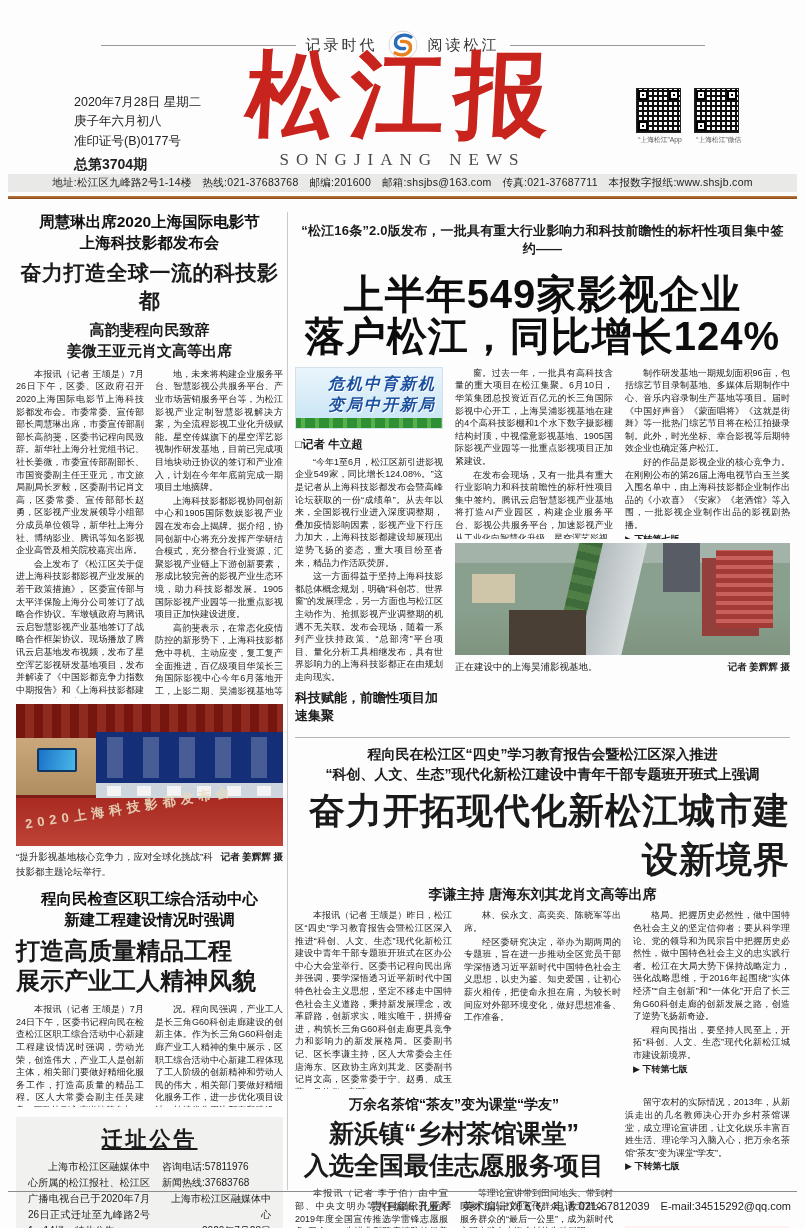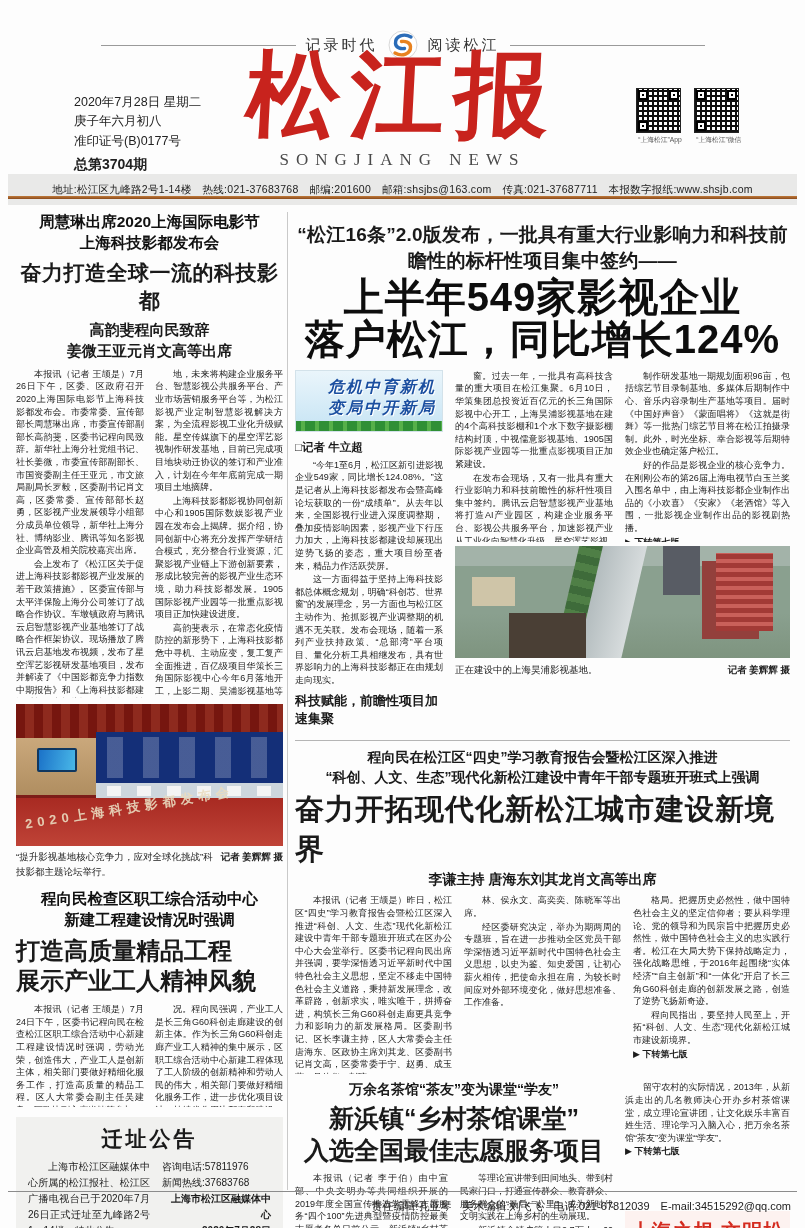--- a/index.html
+++ b/index.html
@@ -18,21 +18,21 @@
   .qr-area{position:absolute;top:88px;right:64px;display:flex;gap:11px;}
   .qr-wrap{width:47px;text-align:center;}
   .qr{position:relative;width:45px;height:45px;background:
       repeating-linear-gradient(0deg,#111 0 2px,transparent 2px 5px),
       repeating-linear-gradient(90deg,#111 0 2px,#fff 2px 5px);
       border:1px solid #222;box-sizing:border-box;}
   .qr i{position:absolute;width:10px;height:10px;border:2px solid #000;background:#fff;box-sizing:border-box;}
   .qr i::before{content:"";position:absolute;left:2px;top:2px;width:2px;height:2px;background:#000;}
   .qr .f1{left:1px;top:1px;}.qr .f2{right:1px;top:1px;}.qr .f3{left:1px;bottom:1px;}
   .qr-label{font-size:7.5px;color:#555;margin-top:2px;white-space:nowrap;transform:scale(.9);transform-origin:center;}
-  .info-bar{position:absolute;top:174px;left:8px;right:8px;height:31px;background:#e9e9e8;display:flex;align-items:center;justify-content:center;font-size:10.5px;color:#222;letter-spacing:.3px;}
+  .info-bar{position:absolute;top:174px;left:8px;right:8px;height:18px;background:#e9e9e8;display:flex;align-items:center;justify-content:center;font-size:10.5px;color:#222;letter-spacing:.3px;}
   .rule-brown{position:absolute;top:196px;left:8px;right:8px;height:3px;background:linear-gradient(180deg,#c07a3a,#8a4a1c);}
 
   
   .vdiv{position:absolute;left:287px;top:212px;height:978px;width:1px;background:#c9c9c9;}
   .footer-line{position:absolute;left:8px;right:8px;top:1191px;height:1px;background:#8c8c8c;}
   .footer{position:absolute;right:14px;top:1199px;font-size:11px;color:#222;}
 
   .kicker{font-size:15.5px;font-weight:bold;text-align:center;line-height:1.35;color:#111;}
   .deck{font-size:15px;font-weight:bold;text-align:center;line-height:1.4;}
   p{margin:0;}
@@ -54,50 +54,50 @@
   .p1-backdrop::before{content:"";position:absolute;inset:8% 2% 30% 6%;background:repeating-linear-gradient(90deg,rgba(255,255,255,.22) 0 16px,transparent 16px 36px);}
   .p1-stage{position:absolute;left:30%;top:56%;width:70%;height:12%;background:#cdd6dd;}
   .p1-stage::before{content:"";position:absolute;left:6%;top:15%;width:88%;height:60%;background:repeating-linear-gradient(90deg,#f4f4f4 0 14px,transparent 14px 30px);}
   .p1-carpet{position:absolute;left:0;top:66%;width:100%;height:34%;background:linear-gradient(180deg,#a82a22,#bf4337);}
   .p1-carpet-text{position:absolute;left:3%;bottom:20%;color:#eadcc0;font-size:13px;font-weight:bold;letter-spacing:5px;transform:rotate(-9deg);opacity:.9;white-space:nowrap;}
   .cap{margin-top:4px;font-size:9.5px;line-height:1.55;text-align:justify;color:#222;}
   .a2{margin-top:10px;}
   .a2-headline{font-family:"Liberation Serif","DejaVu Serif",serif;font-size:24px;font-weight:bold;text-align:left;line-height:1.25;margin:5px 0 2px;}
   .a2-cols .bcol{height:104px;}
   .notice{margin-top:10px;background:#f1f1ef;padding:8px 12px 10px;box-sizing:border-box;}
-  .notice-title{font-family:"Liberation Serif","DejaVu Serif",serif;font-size:21px;font-weight:bold;text-align:center;letter-spacing:3px;margin-bottom:6px;}
+  .notice-title{font-family:"Liberation Serif","DejaVu Serif",serif;font-size:21px;font-weight:bold;text-align:center;letter-spacing:3px;margin-bottom:6px;text-decoration:underline;}
   .notice-flex{display:flex;gap:12px;font-size:10px;line-height:1.6;}
   .notice-text{flex:1.12;text-indent:2em;text-align:justify;}
   .notice-right{flex:1;}
-  .notice-org{text-align:right;font-weight:bold;}
+  .notice-org{text-align:right;font-weight:normal;}
 
   
   .col-right{position:absolute;left:295px;top:222px;width:495px;}
-  .b1-kicker{font-size:19px;font-weight:bold;text-align:center;letter-spacing:.2px;}
-  .b1-headline{font-size:40px;font-weight:900;text-align:center;line-height:1.06;letter-spacing:1px;margin-top:2px;color:#0d0d0d;}
+  .b1-kicker{font-size:13px;font-weight:bold;text-align:center;letter-spacing:.2px;}
+  .b1-headline{font-size:40px;font-weight:900;text-align:center;line-height:1.06;letter-spacing:1px;margin-top:15px;color:#0d0d0d;}
   .b1-body{position:relative;height:360px;margin-top:9px;}
   .b1c1{position:absolute;left:0;top:0;width:148px;height:360px;overflow:hidden;}
   .badge{position:relative;height:62px;background:linear-gradient(180deg,#eaf5fb,#c6e4f4);border:1px solid #d3e2ea;box-sizing:border-box;text-align:center;padding-top:6px;overflow:hidden;}
   .badge-line{font-size:16px;font-weight:900;color:#1b4fa0;letter-spacing:2px;line-height:1.3;text-shadow:1px 1px 0 #fff;font-style:italic;padding-left:26px;}
   .badge::after{content:"";position:absolute;left:0;right:0;bottom:0;height:10px;background:repeating-linear-gradient(90deg,#2f8f35 0 5px,#57b04a 5px 9px,#2f8f35 9px 14px);}
   .byline{font-size:11.5px;font-weight:bold;margin:8px 0 4px;}
   .subhead2{font-size:13px;font-weight:bold;margin:6px 0 3px;text-indent:0;}
   .b1c2{position:absolute;left:160px;top:0;width:158px;height:172px;overflow:hidden;}
   .b1c3{position:absolute;left:330px;top:0;width:165px;height:172px;overflow:hidden;}
   .photo2{position:absolute;left:160px;top:176px;width:335px;height:112px;overflow:hidden;background:linear-gradient(180deg,#a3b3a9 0 18%,#8aa08f 18% 60%,#7e947f);}
   .p2-road{position:absolute;left:40%;top:-12%;width:13%;height:130%;background:linear-gradient(90deg,#b3bcbe,#d7dcdd);transform:rotate(13deg);}
   .p2-trees{position:absolute;left:33%;top:-10%;width:7%;height:125%;background:repeating-linear-gradient(0deg,#3e6b3a 0 8px,#4f7f46 8px 16px);transform:rotate(13deg);}
   .p2-b1{position:absolute;right:5%;top:6%;width:17%;height:70%;background:repeating-linear-gradient(0deg,#a23a36 0 5px,#c9605a 5px 9px);box-shadow:-14px 8px 0 #93403c;}
   .p2-b2{position:absolute;right:27%;top:0;width:11%;height:44%;background:#585c64;}
   .p2-b3{position:absolute;left:5%;top:28%;width:13%;height:26%;background:#cfc5a8;}
   .p2-b4{position:absolute;left:16%;bottom:0;width:23%;height:40%;background:#4a3f35;}
   .p2cap{position:absolute;left:160px;top:294px;width:335px;display:flex;justify-content:space-between;font-size:9.5px;color:#222;}
   .hline{height:1px;background:#b5b5b5;margin:10px 0 6px;}
   .b2-kicker{font-size:14px;font-weight:bold;text-align:center;line-height:1.45;}
-  .b2-headline{font-family:"Liberation Serif","DejaVu Serif",serif;font-size:29px;font-weight:bold;text-align:left;letter-spacing:1px;margin:3px 0 1px;}
+  .b2-headline{font-family:"Liberation Serif","DejaVu Serif",serif;font-size:36px;font-weight:bold;text-align:right;letter-spacing:1px;margin:3px 0 1px;}
   .b2-deck{font-size:14px;font-weight:bold;text-align:center;margin-bottom:5px;}
   .b2-body{display:flex;gap:12px;}
   .b2-body .bcol{flex:1;height:180px;overflow:hidden;}
   .b3{position:relative;margin-top:7px;height:196px;}
   .b3-left{position:absolute;left:0;top:0;width:318px;}
   .b3-kicker{font-size:14px;font-weight:bold;text-align:center;}
   .b3-headline{font-size:25px;font-weight:900;text-align:center;line-height:1.28;margin:3px 0 6px;}
   .b3-cols{display:flex;gap:12px;}
   .b3-cols .bcol{flex:1;height:100px;overflow:hidden;}
   .b3-right{position:absolute;left:330px;top:0;width:165px;height:196px;}

